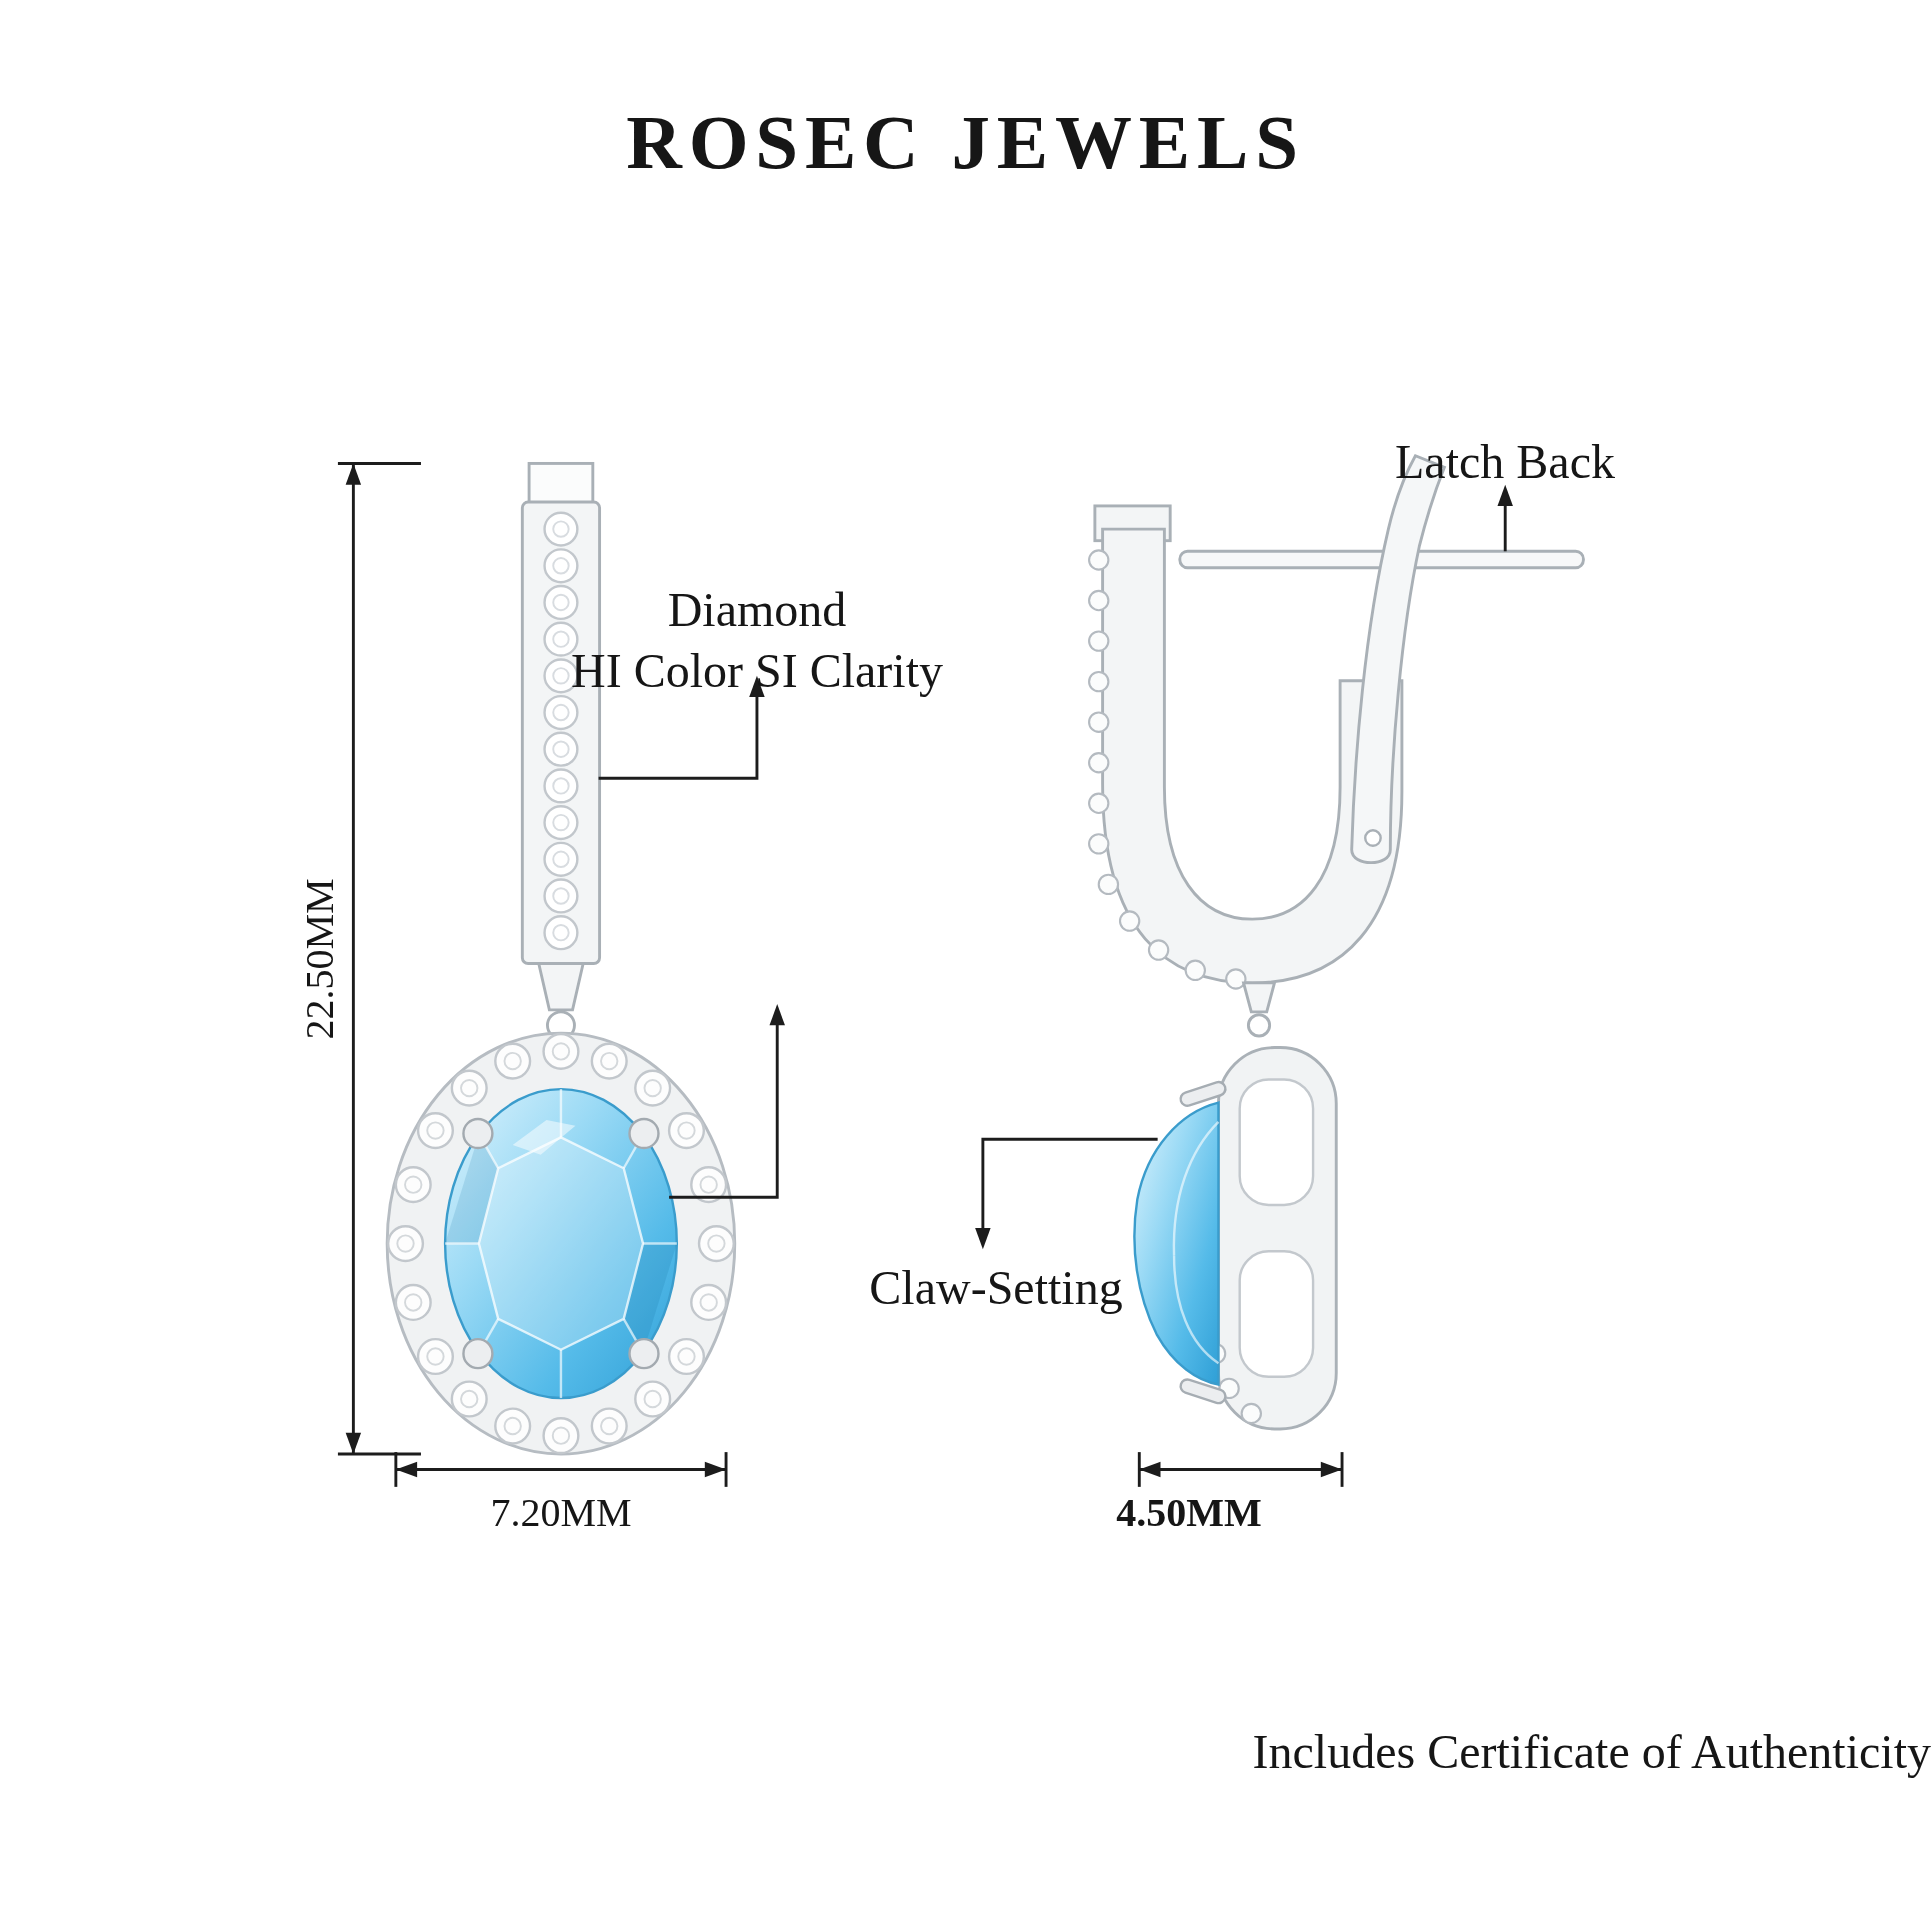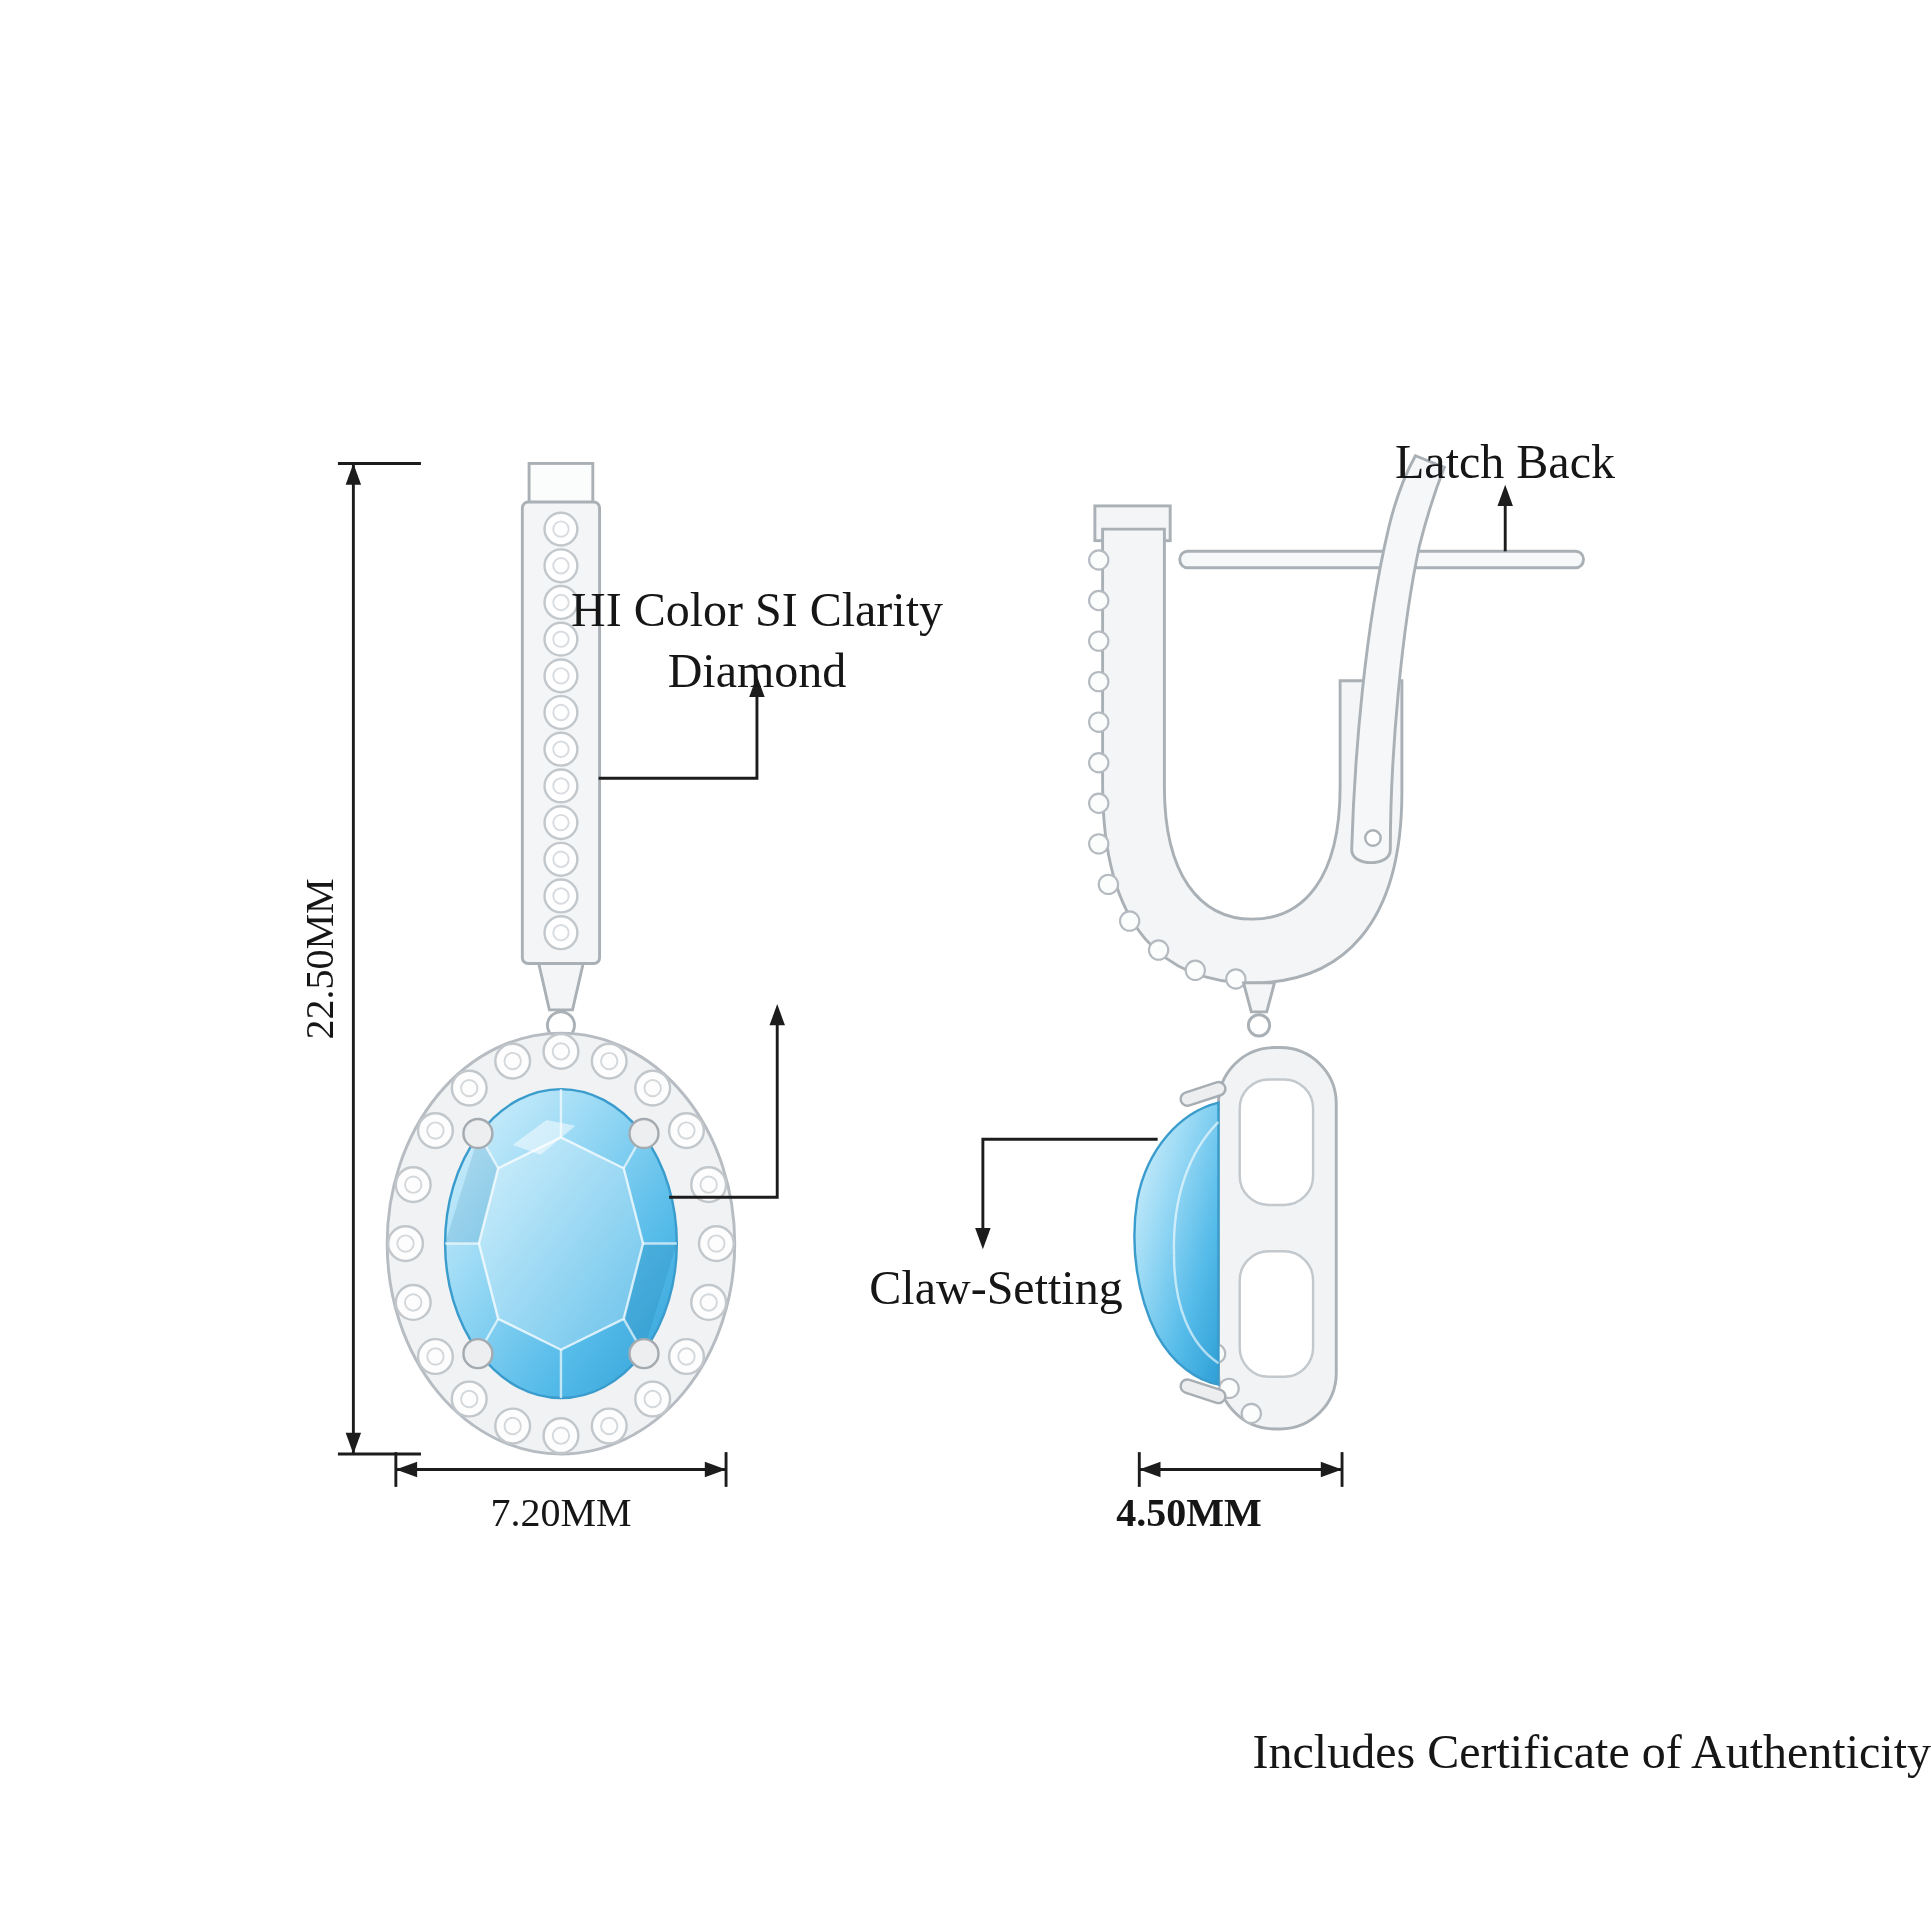--- a/index.html
+++ b/index.html
@@ -14,20 +14,21 @@
   .ann.center{text-align:center;}
   .dim-label{position:absolute;font-size:40px;text-align:center;}
   .rot{transform:rotate(-90deg);}
   svg{position:absolute;left:0;top:0;}
 </style>
 </head>
 <body>
 
 <div class="canvas">
 
+  <div class="brand">ROSEC JEWELS</div>
 
   <svg width="1931" height="1931" viewBox="0 0 2000 2000">
     <defs>
       <linearGradient id="gemG" x1="0" y1="0" x2="1" y2="1">
         <stop offset="0" stop-color="#dff4fd"></stop>
         <stop offset="0.35" stop-color="#9bdaf5"></stop>
         <stop offset="0.7" stop-color="#55bbe9"></stop>
         <stop offset="1" stop-color="#2f9fd6"></stop>
       </linearGradient>
     </defs>
@@ -232,22 +233,22 @@
       <polyline points="1199,1180 1018,1180 1018,1280"></polyline>
       <polygon points="1018,1294 1010,1272 1026,1272" fill="#1c1c1c" stroke="none"></polygon>
     </g>
   </svg>
 
   <div class="dim-label rot" style="left:215px;top:934px;width:212px;height:50px;">22.50MM</div>
   <div class="dim-label" style="left:416px;top:1489px;width:290px;">7.20MM</div>
   <div class="dim-label" style="left:1044px;top:1489px;width:290px;font-weight:bold;">4.50MM</div>
 
   <div class="ann center" style="left:561px;top:579px;width:392px;">
+    <div>Diamond</div>
     <div>HI Color SI Clarity</div>
-    <div>Diamond</div>
   </div>
 
 
   <div class="ann center" style="left:1360px;top:431px;width:290px;">Latch Back</div>
 
   <div class="ann center" style="left:851px;top:1257px;width:290px;">Claw-Setting</div>
 
   <div class="footer-note">Includes Certificate of Authenticity</div>
 
 </div>

